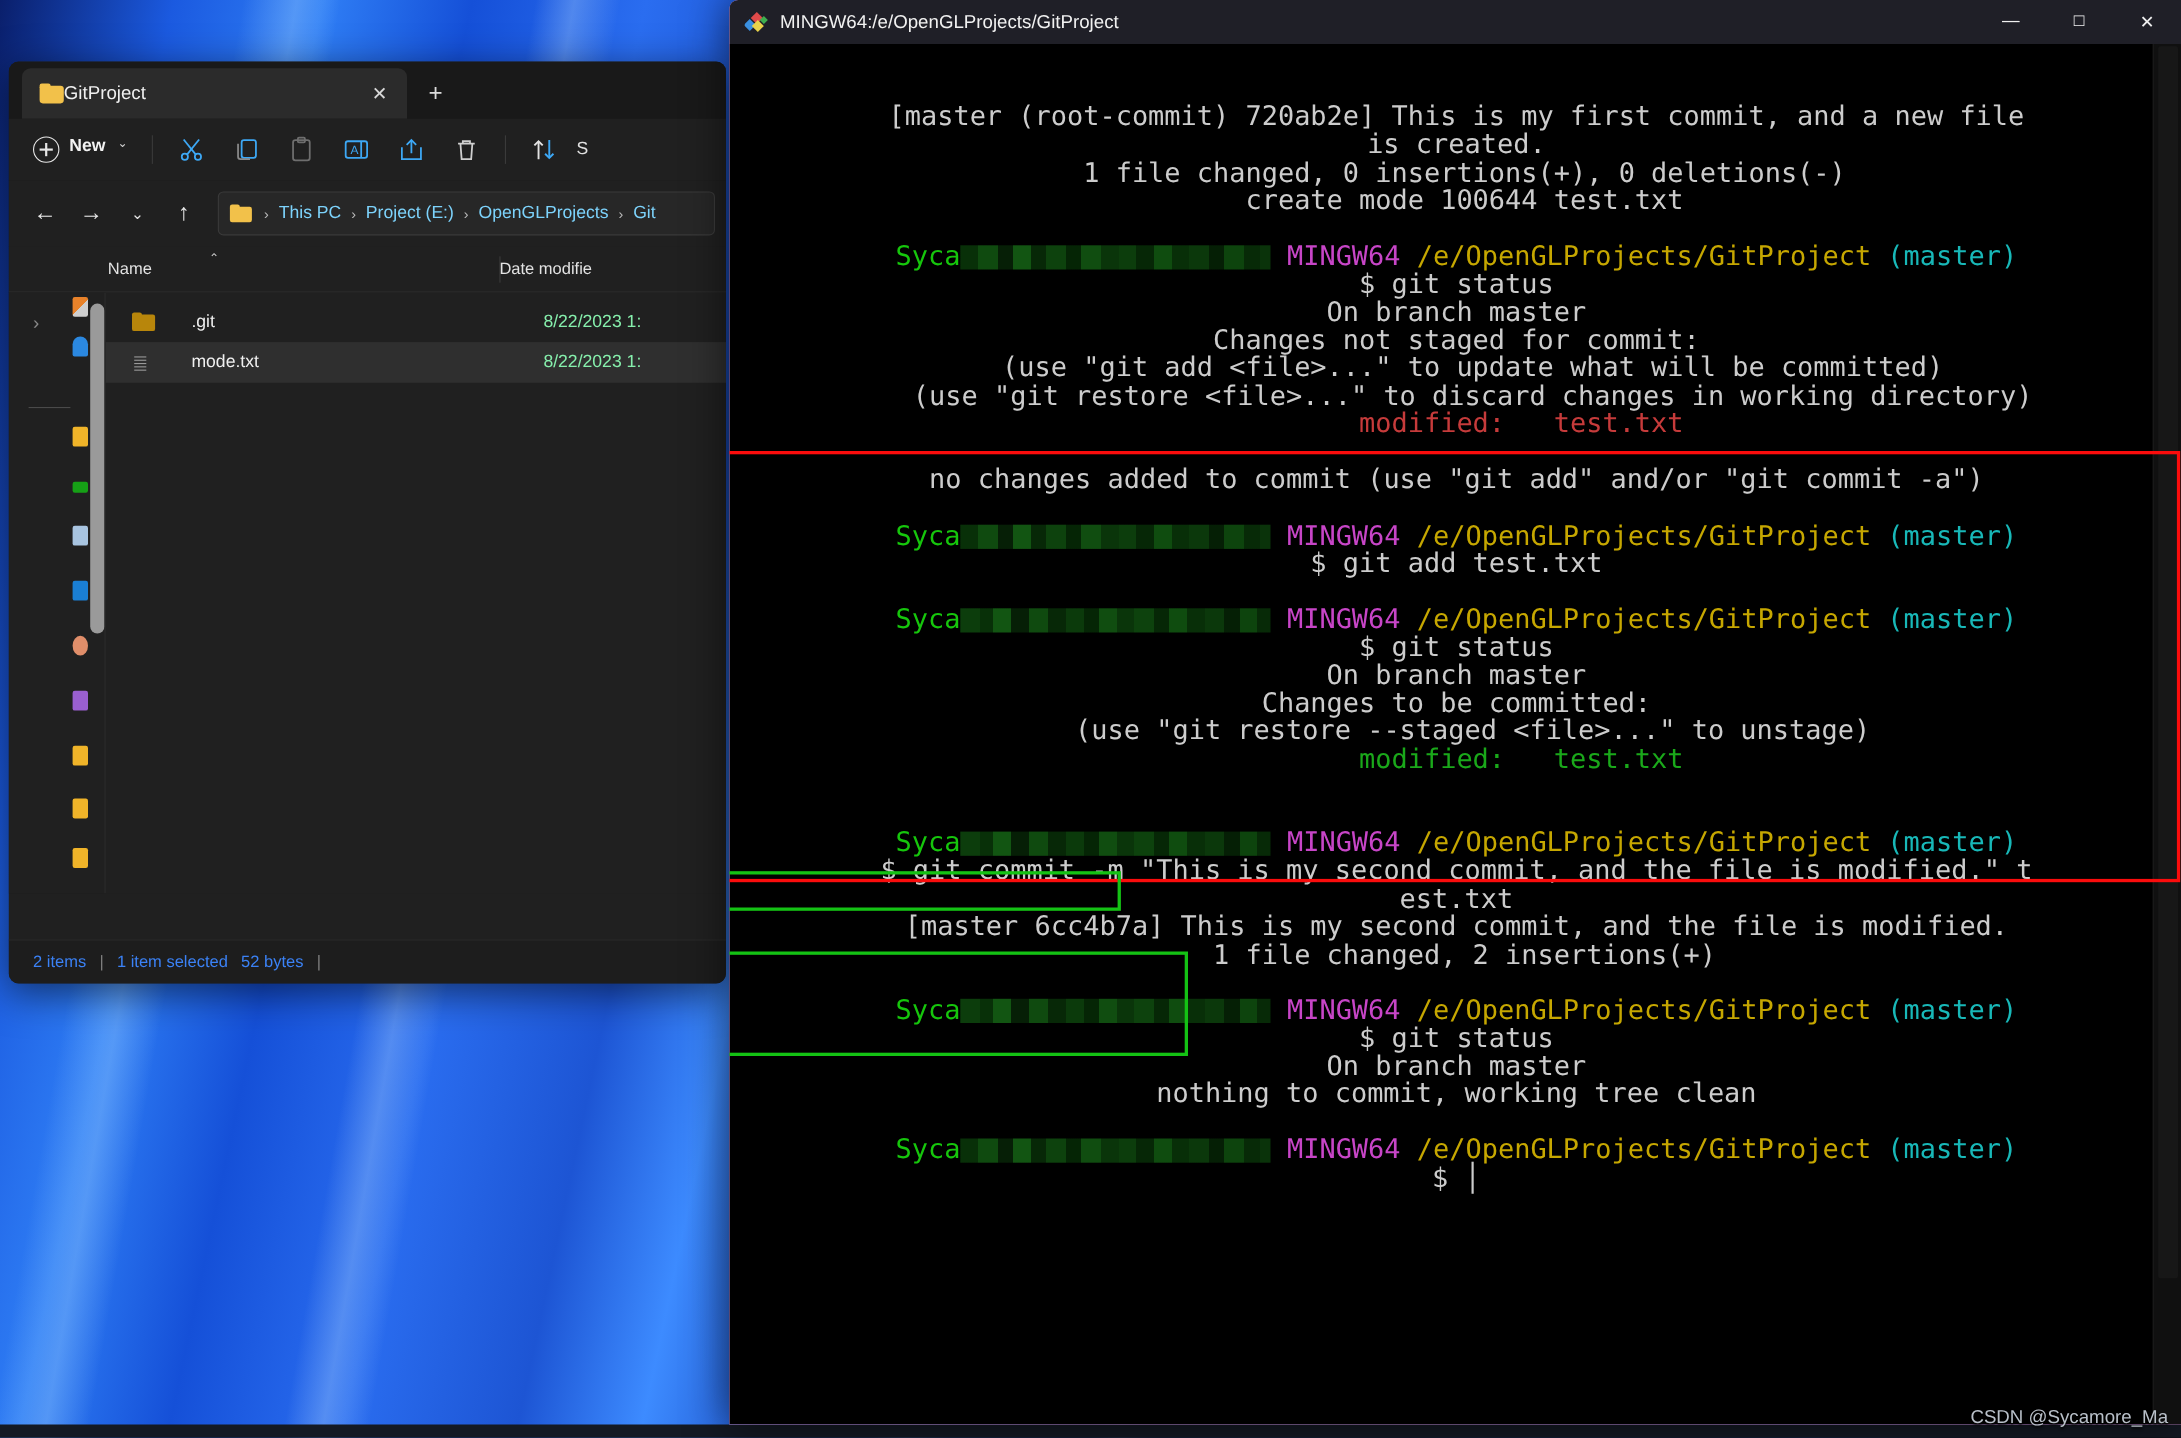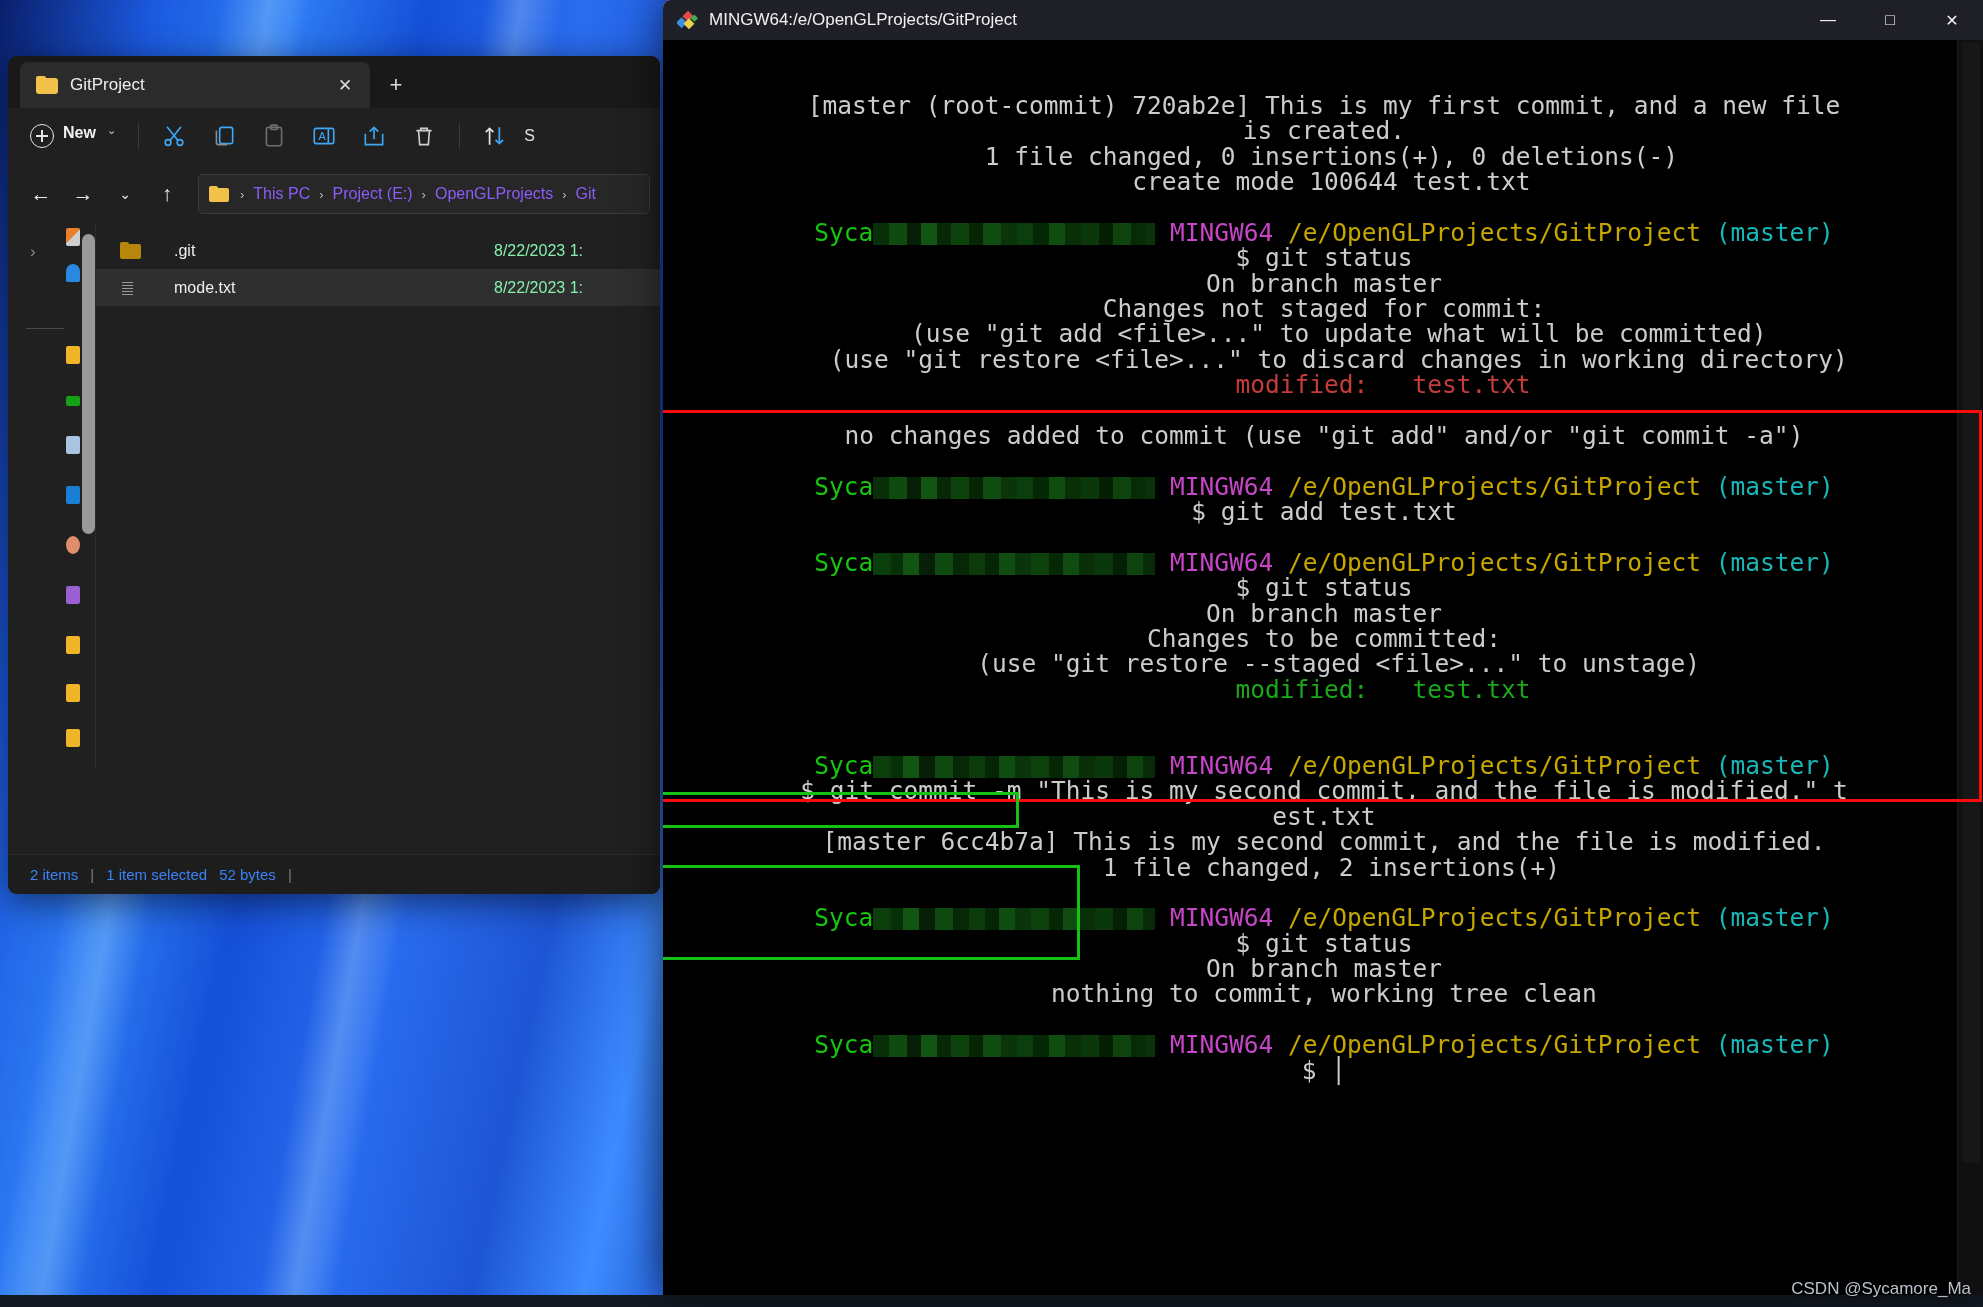--- a/index.html
+++ b/index.html
@@ -51,21 +51,21 @@
     left: 8px; top: 56px; width: 652px; height: 838px;
     background: #202020;
     border-radius: 9px 9px 9px 9px;
     overflow: hidden;
     box-shadow: 0 8px 36px rgba(0,0,0,0.55);
   }
   .tabstrip { height: 52px; background: #191919; position: relative; }
   .tab {
     position: absolute; left: 12px; top: 6px; width: 350px; height: 46px;
     background: #2b2b2b; border-radius: 8px 8px 0 0;
-    display: flex; align-items: center; padding: 0 12px 0 16px; gap: 12px;
+    display: flex; align-items: center; padding: 0 12px 0 16px; 
   }
   .tab .folder-ico { width: 22px; height: 18px; position: relative; flex: none; }
   .tab .folder-ico:before {
     content:''; position:absolute; left:0; top:2px; width:22px; height:16px;
     background:#f2c14a; border-radius:2px 3px 3px 3px;
   }
   .tab .folder-ico:after {
     content:''; position:absolute; left:0; top:0px; width:10px; height:4px;
     background:#f2c14a; border-radius:2px 2px 0 0;
   }
@@ -101,21 +101,21 @@
   .nav-ico{width:38px;height:38px;display:flex;align-items:center;justify-content:center;color:#e8e8e8;font-size:21px;border-radius:5px;cursor:pointer;}
   .nav-ico.small{font-size:14px;}
   .addressbar{
     flex:1; height:40px; margin-left:8px; background:#272727;
     border:1px solid #3a3a3a; border-radius:5px;
     display:flex; align-items:center; padding:0 10px; gap:2px; overflow:hidden;
   }
   .addressbar .ab-folder{width:20px;height:16px;position:relative;margin-right:6px;flex:none;}
   .addressbar .ab-folder:before{content:'';position:absolute;left:0;top:2px;width:20px;height:14px;background:#f2c14a;border-radius:2px;}
   .addressbar .ab-folder:after{content:'';position:absolute;left:0;top:0;width:9px;height:4px;background:#f2c14a;border-radius:2px 2px 0 0;}
-  .crumb{color:#8b5cf6;font-size:16px;white-space:nowrap;padding:3px 4px;border-radius:3px;cursor:pointer;}
+  .crumb{color:#7dd3fc;font-size:16px;white-space:nowrap;padding:3px 4px;border-radius:3px;cursor:pointer;}
   .crumb-sep{color:#b9b9b9;font-size:13px;padding:0 3px;}
 
   .colhdr{
     height:42px; background:#202020; display:flex; align-items:center;
     border-bottom:1px solid #2e2e2e; position:relative; padding-left:90px;
   }
   .colhdr .ch{color:#e3e3e3;font-size:15px;position:relative;}
   .colhdr .ch-name{width:356px;}
   .colhdr .ch-sortarrow{position:absolute;left:182px;top:4px;color:#cfcfcf;font-size:11px;}
   .colhdr .ch-div{position:absolute;left:446px;top:9px;width:1px;height:24px;background:#3a3a3a;}
@@ -337,20 +337,26 @@
       <span class="crumb">This PC</span>
       <span class="crumb-sep">›</span>
       <span class="crumb">Project (E:)</span>
       <span class="crumb-sep">›</span>
       <span class="crumb">OpenGLProjects</span>
       <span class="crumb-sep">›</span>
       <span class="crumb">Git</span>
     </div>
   </div>
 
+  <div class="colhdr">
+    <span class="ch ch-name">Name</span>
+    <span class="ch-sortarrow">⌃</span>
+    <span class="ch-div"></span>
+    <span class="ch ch-date">Date modifie</span>
+  </div>
 
   <div class="filelist">
     <div class="navpane">
       <div class="np-chev">›</div>
       <div class="np-line"></div>
       <div class="np-icon" style="top:4px;background:linear-gradient(135deg,#e8822a 50%,#cfcfcf 50%);"></div>
       <div class="np-icon" style="top:40px;background:#2b88e0;border-radius:8px 8px 2px 2px;"></div>
       <div class="np-icon" style="top:122px;background:#f0b429;"></div>
       <div class="np-icon" style="top:172px;background:#16a016;height:10px;"></div>
       <div class="np-icon" style="top:212px;background:#a8c4e0;"></div>

